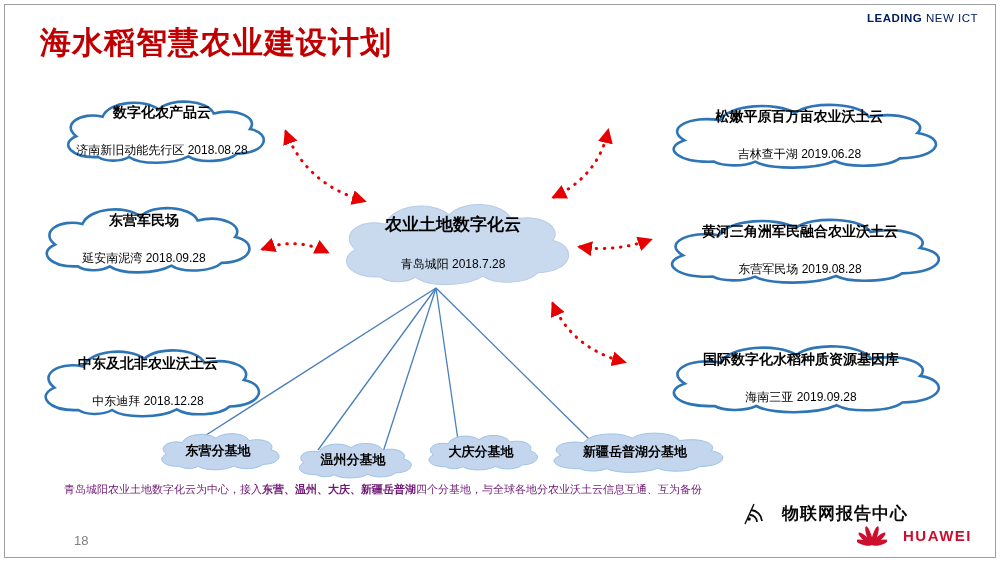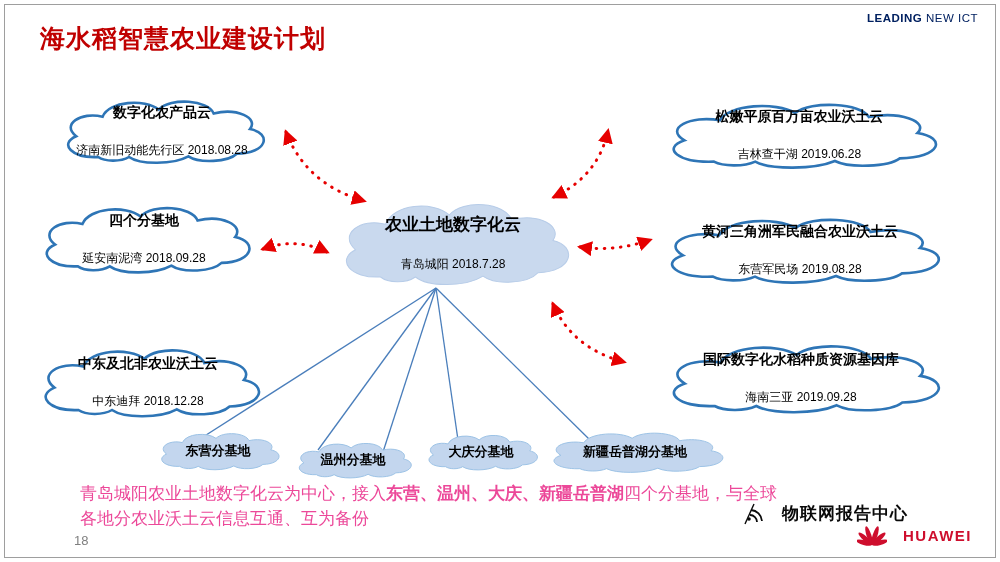--- a/index.html
+++ b/index.html
@@ -1,20 +1,20 @@
 <!DOCTYPE html>
 <html><head>
 <meta charset="utf-8">
 <style>
   html,body{margin:0;padding:0;background:#fff;}
   .page{position:relative;width:1000px;height:562px;background:#fff;overflow:hidden;
         font-family:"Liberation Sans","DejaVu Sans",sans-serif;}
   .frame{position:absolute;left:4px;top:4px;width:990px;height:552px;border:1px solid #9e9e9e;}
 
-  .title{position:absolute;left:40px;top:22px;font-size:25px;font-weight:bold;color:#c00000;letter-spacing:1px;}
+  .title{position:absolute;left:40px;top:22px;font-size:31px;font-weight:bold;color:#c00000;letter-spacing:1px;}
   .brand{position:absolute;right:22px;top:12px;font-size:11.5px;color:#002060;letter-spacing:.5px;padding-left:44px;}
   .brand b{font-weight:bold;}
   .brand span{font-weight:normal;}
 
   .overlay{position:absolute;left:0;top:0;width:1000px;height:562px;pointer-events:none;}
   .red-arrow{fill:none;stroke:#e60000;stroke-width:3;stroke-linecap:round;stroke-dasharray:0.6 7.5;}
   .blue-line{stroke:#4a7ebb;stroke-width:1.3;fill:none;}
 
   .cloud{position:absolute;}
   .cloud-svg{position:absolute;left:0;top:0;width:100%;height:100%;}
@@ -22,21 +22,21 @@
   .cloud.filled use{fill:#c9d9ee;stroke:#b7cce8;stroke-width:1px;}
   .cloud.base use{fill:#c3d6ee;stroke:#9dc3e6;stroke-width:1px;}
   .cloud-label{position:relative;height:100%;display:flex;flex-direction:column;align-items:center;
                justify-content:center;gap:20px;text-align:center;padding:6px 14px;box-sizing:border-box;}
   .cloud-title{font-size:14px;font-weight:bold;color:#000;white-space:nowrap;}
   .cloud-sub{font-size:12px;color:#000;white-space:nowrap;}
   .cloud.filled .cloud-title{font-size:17px;}
   .base .cloud-label{padding:2px 6px;}
   .base .cloud-title{font-size:13px;}
 
-  .desc{position:absolute;left:80px;top:482px;width:708px;font-size:17px;line-height:1.45;color:#ec4899;margin:0;}
+  .desc{position:absolute;left:64px;top:482px;width:708px;font-size:11px;line-height:1.45;color:#701a75;margin:0;}
   .desc b{font-weight:bold;}
 
   .page-number{position:absolute;left:36px;bottom:14px;font-size:13px;color:#7f7f7f;margin-left:38px;}
 
   .watermark{position:absolute;right:92px;top:502px;display:flex;align-items:center;gap:19px;}
   .watermark-text{font-size:17px;font-weight:bold;color:#0a0a0a;letter-spacing:1px;}
   .huawei{position:absolute;right:28px;top:522px;display:flex;align-items:center;gap:16px;}
   .huawei-text{font-size:15px;font-weight:bold;color:#ce0e2d;letter-spacing:1.5px;}
 </style>
 </head>
@@ -82,21 +82,21 @@
     <div class="cloud-label">
       <div class="cloud-title">数字化农产品云</div>
       <div class="cloud-sub">济南新旧动能先行区 2018.08.28</div>
     </div>
   </div>
   <div class="cloud outline" style="left:30px;top:198px;width:228px;height:82px">
     <svg class="cloud-svg" viewBox="0 0 200 120" preserveAspectRatio="none">
         <use href="#cloud-shape"></use>
       </svg>
     <div class="cloud-label">
-      <div class="cloud-title">四个分基地</div>
+      <div class="cloud-title">东营军民场</div>
       <div class="cloud-sub">延安南泥湾 2018.09.28</div>
     </div>
   </div>
   <div class="cloud outline" style="left:28px;top:340px;width:240px;height:84px">
     <svg class="cloud-svg" viewBox="0 0 200 120" preserveAspectRatio="none">
         <use href="#cloud-shape"></use>
       </svg>
     <div class="cloud-label">
       <div class="cloud-title">中东及北非农业沃土云</div>
       <div class="cloud-sub">中东迪拜 2018.12.28</div>

